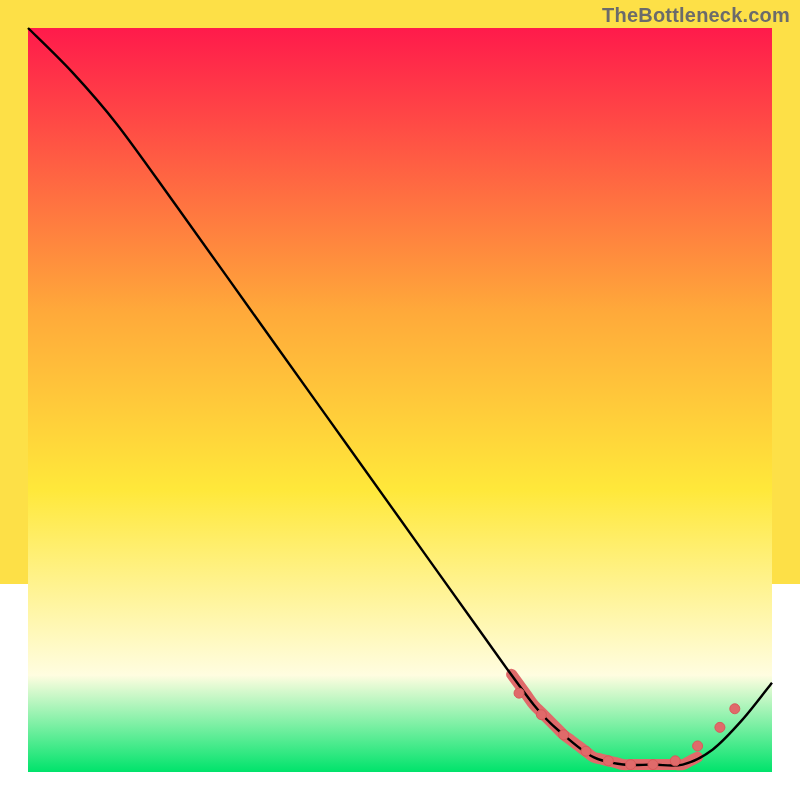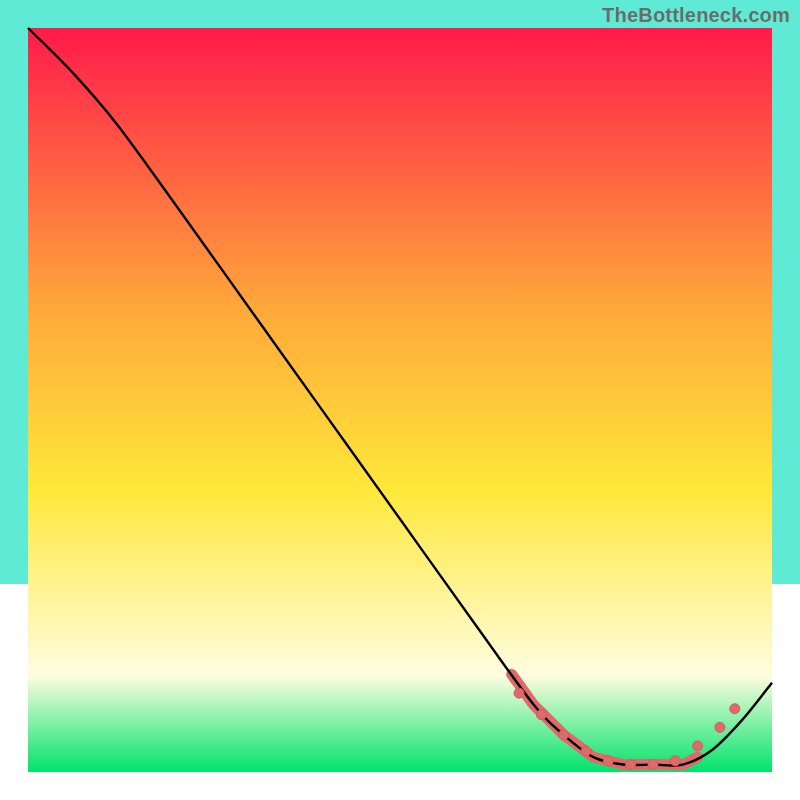--- a/index.html
+++ b/index.html
@@ -8,21 +8,21 @@
     width: 800px;
     height: 800px;
     overflow: hidden;
     background: #fff;
     font-family: Arial, Helvetica, sans-serif;
   }
   .stage {
     position: relative;
     width: 800px;
     height: 584px;
-    background: #5eead4;
+    background: #fde047;
   }
   .watermark {
     position: absolute;
     top: 4px;
     right: 10px;
     font-size: 20px;
     font-weight: 600;
     color: #6b6b6b;
     letter-spacing: 0.2px;
   }

